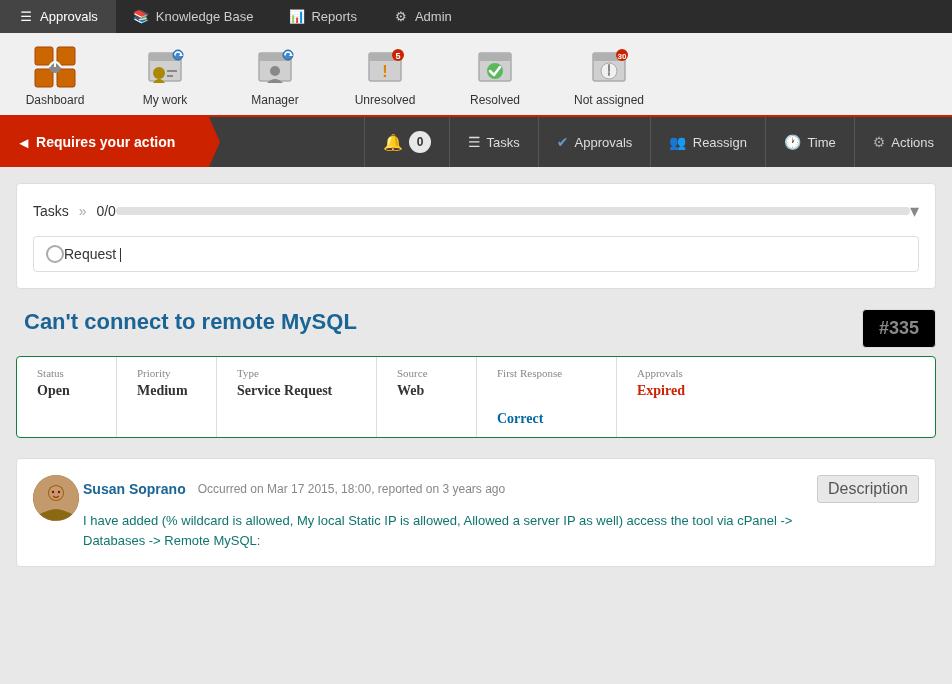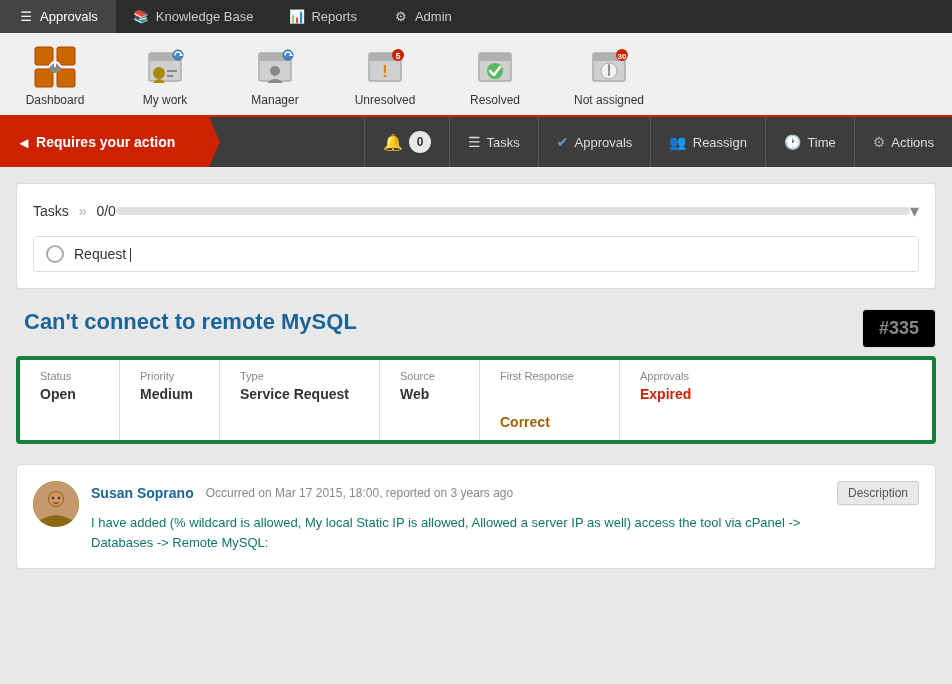--- a/index.html
+++ b/index.html
@@ -143,21 +143,20 @@
       color: #888;
       cursor: pointer;
       font-size: 18px;
     }
     .task-input-row {
       display: flex;
       align-items: center;
       border: 1px solid #ddd;
       border-radius: 4px;
       padding: 8px 12px;
-      gap: 10px;
     }
     .task-radio {
       width: 18px; height: 18px;
       border: 2px solid #aaa;
       border-radius: 50%;
       flex-shrink: 0;
     }
     .task-input-text {
       color: #333;
       font-size: 14px;
@@ -194,49 +193,50 @@
       border-radius: 4px;
       padding: 8px 16px;
       font-size: 18px;
       color: #888;
       font-weight: bold;
     }
 
     
     .status-bar {
       display: flex;
-      border: 4px solid #15803d;
+      border: 1px solid #15803d;
       background: #fff;
       border-radius: 4px;
       margin-bottom: 20px;
       overflow: hidden;
+      font-family: Liberation Serif, serif;
     }
     .status-item {
       padding: 10px 20px;
       border-right: 1px solid #ddd;
       min-width: 100px;
     }
     .status-item:last-child { border-right: none; }
     .status-label {
       font-size: 11px;
       color: #888;
       margin-bottom: 4px;
     }
     .status-value {
       font-size: 14px;
       font-weight: bold;
       color: #333;
     }
-    .status-value.green { color: #a16207; margin-top: 32px; }
+    .status-value.green { color: #0369a1; margin-top: 32px; }
     .status-value.red { color: #cc2200; }
 
     
     .comment-section {
       display: flex;
-      gap: 12px;
+      gap: 4px;
       background: #fff;
       border: 1px solid #ddd;
       border-radius: 4px;
       padding: 16px;
       align-items: flex-start;
     }
     .avatar {
       width: 46px; height: 46px;
       border-radius: 50%;
       background: #8B6914;
@@ -262,21 +262,21 @@
     .comment-meta {
       color: #888;
       font-size: 12px;
       flex: 1;
     }
     .description-btn {
       background: #e8e8e8;
       border: 1px solid #ccc;
       border-radius: 3px;
       padding: 4px 10px;
-      font-size: 12px;
+      font-size: 16px;
       cursor: pointer;
       color: #555;
       text-align: right;
     }
     .comment-text {
       color: #0f766e;
       font-size: 13px;
       line-height: 1.5;
     }
 

